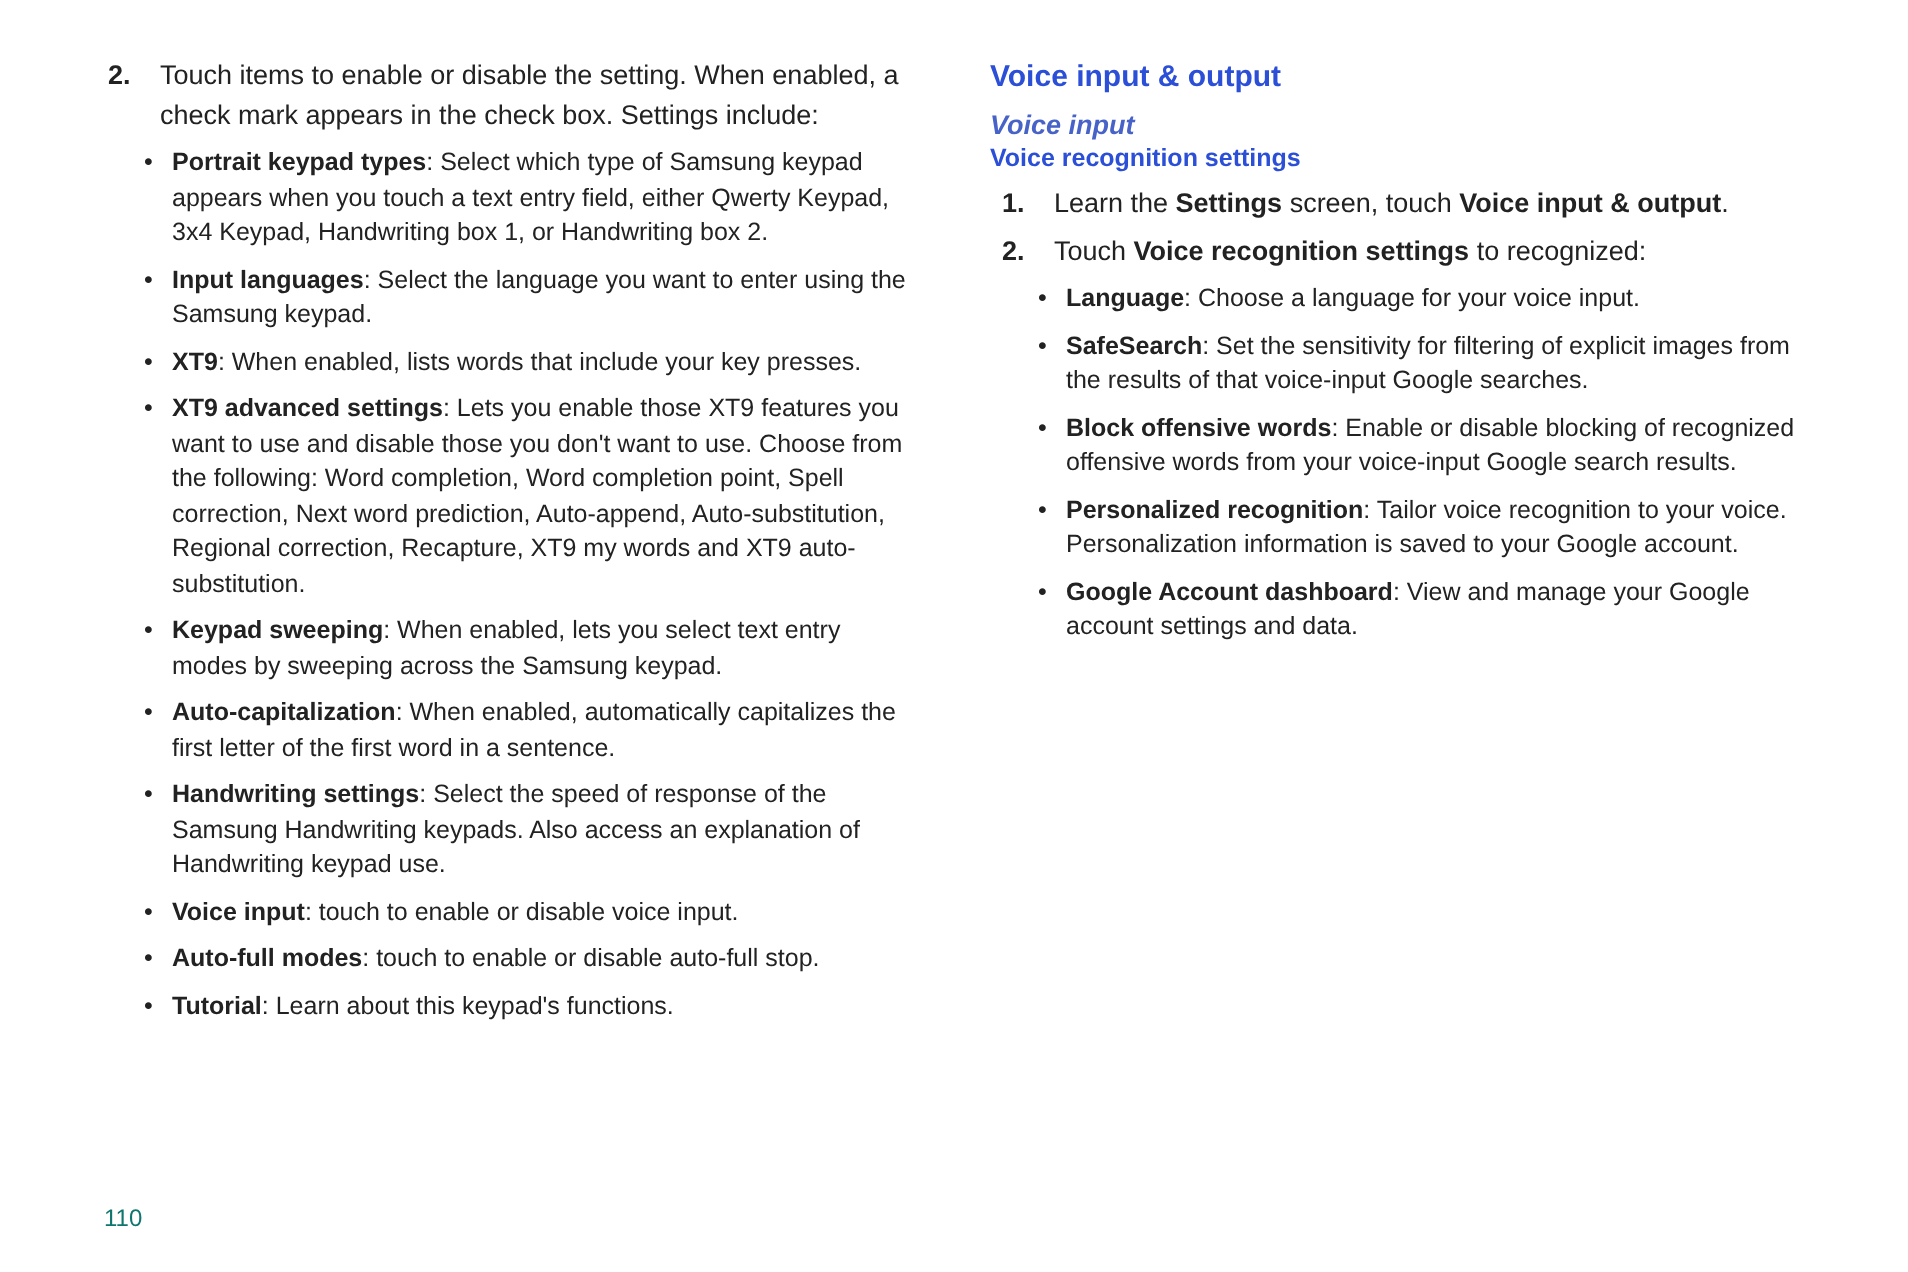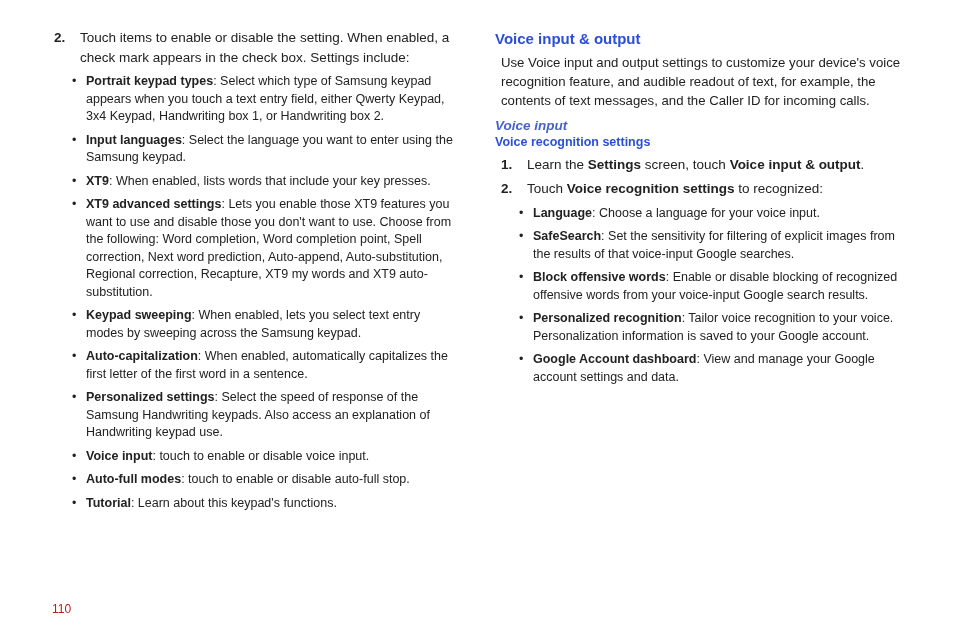--- a/index.html
+++ b/index.html
@@ -21,21 +21,21 @@
     flex: 1;
     display: flex;
     gap: 36px;
   }
   .col {
     flex: 1;
     min-width: 0;
   }
   .page-num {
     font-size: 12px;
-    color: #b91c1c;
+    color: #0f766e;
     margin-top: 8px;
     margin-left: 4px;
   }
   .step {
     display: flex;
     font-size: 13.5px;
     line-height: 1.45;
     margin-bottom: 4px;
   }
   .step .num {
@@ -118,40 +118,39 @@
         <div class="bul">
             <div class="dot">•</div>
             <div class="btxt"><span class="bold">Keypad sweeping</span><span>: When enabled, lets you select text entry modes by sweeping across the Samsung keypad.</span></div>
           </div>
         <div class="bul">
             <div class="dot">•</div>
             <div class="btxt"><span class="bold">Auto-capitalization</span><span>: When enabled, automatically capitalizes the first letter of the first word in a sentence.</span></div>
           </div>
         <div class="bul">
             <div class="dot">•</div>
-            <div class="btxt"><span class="bold">Personalized settings</span><span>: Select the speed of response of the Samsung Handwriting keypads. Also access an explanation of Handwriting keypad use.</span></div>
+            <div class="btxt"><span class="bold">Handwriting settings</span><span>: Select the speed of response of the Samsung Handwriting keypads. Also access an explanation of Handwriting keypad use.</span></div>
           </div>
         <div class="bul">
             <div class="dot">•</div>
             <div class="btxt"><span class="bold">Voice input</span><span>: touch to enable or disable voice input.</span></div>
           </div>
         <div class="bul">
             <div class="dot">•</div>
             <div class="btxt"><span class="bold">Auto-full modes</span><span>: touch to enable or disable auto-full stop.</span></div>
           </div>
         <div class="bul">
             <div class="dot">•</div>
             <div class="btxt"><span class="bold">Tutorial</span><span>: Learn about this keypad's functions.</span></div>
           </div>
       </div>
     </div>
 
     <div class="col">
       <div class="h-blue">Voice input &amp; output</div>
-      <div class="para">Use Voice input and output settings to customize your device's voice recognition feature, and audible readout of text, for example, the contents of text messages, and the Caller ID for incoming calls.</div>
       <div class="h-italic-blue">Voice input</div>
       <div class="h-sub-blue">Voice recognition settings</div>
 
       <div class="step">
         <div class="num">1.</div>
         <div class="txt">
           <span>Learn the </span><span class="bold">Settings</span><span> screen, touch </span><span class="bold">Voice input &amp; output</span><span>.</span>
         </div>
       </div>
       <div class="step">

